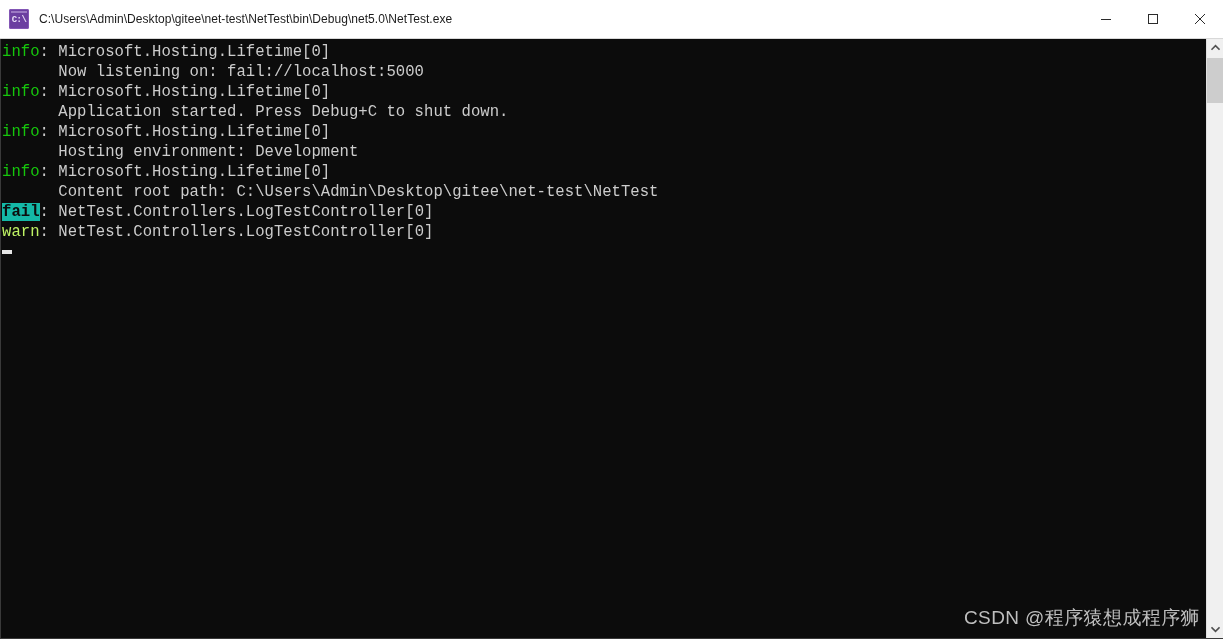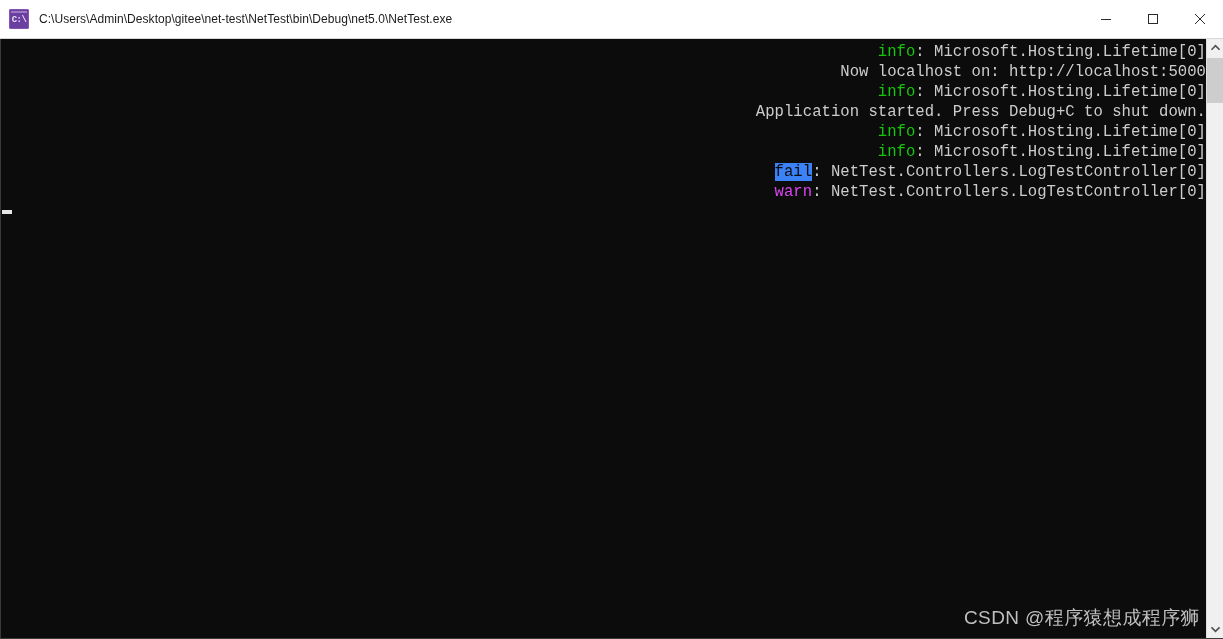--- a/index.html
+++ b/index.html
@@ -107,34 +107,33 @@
     border-left: 1px solid #3a3a3a;
     border-bottom: 1px solid #3a3a3a;
     box-sizing: border-box;
   }
   .console {
     flex: 1;
     overflow: hidden;
     padding: 3px 0 0 0;
     background: #0c0c0c;
     position: relative;
-    text-align: right;
   }
   .line {
     font-family: "Liberation Mono", monospace;
     font-size: 15.6px;
     line-height: 20px;
     color: #cccccc;
     white-space: pre;
     padding-left: 1px;
     letter-spacing: 0.02px;
   }
   .lvl-info { color: #16c60c; }
-  .lvl-warn { color: #d946ef; margin-left: 29px; }
-  .lvl-fail { color: #0c0c0c; background: #3b82f6; }
+  .lvl-warn { color: #bef264; }
+  .lvl-fail { color: #0c0c0c; background: #14b8a6; font-weight: bold; }
   .txt { color: #cccccc; }
   .cursor-line { height: 20px; position: relative; }
   .cursor {
     position: absolute;
     left: 1px;
     top: 8px;
     width: 10px;
     height: 4px;
     background: #e6e6e6;
   }
@@ -215,25 +214,27 @@
         <svg width="12" height="12" viewBox="0 0 12 12" aria-hidden="true">
           <path d="M1 1 L11 11 M11 1 L1 11" stroke="#2b2b2b" stroke-width="1" fill="none"></path>
         </svg>
       </div>
     </div>
   </div>
 
   <div class="console-wrap">
     <div class="console" id="console-output">
         <div class="line"><span class="lvl-info">info</span><span class="txt">: Microsoft.Hosting.Lifetime[0]</span></div>
-        <div class="line"><span class="txt">      Now localhost on: http://localhost:5000</span></div>
+        <div class="line"><span class="txt">      Now listening on: fail://localhost:5000</span></div>
         <div class="line"><span class="lvl-info">info</span><span class="txt">: Microsoft.Hosting.Lifetime[0]</span></div>
         <div class="line"><span class="txt">      Application started. Press Debug+C to shut down.</span></div>
         <div class="line"><span class="lvl-info">info</span><span class="txt">: Microsoft.Hosting.Lifetime[0]</span></div>
-        <div class="line"><span class="lvl-info">info</span><span class="txt">: Microsoft.Hosting.Lifetime[0]</span></div>
+        <div class="line"><span class="txt">      Hosting environment: Development</span></div>
+        <div class="line"><span class="lvl-info">info</span><span class="txt">: Microsoft.Hosting.Lifetime[0]</span></div>
+        <div class="line"><span class="txt">      Content root path: C:\Users\Admin\Desktop\gitee\net-test\NetTest</span></div>
         <div class="line"><span class="lvl-fail">fail</span><span class="txt">: NetTest.Controllers.LogTestController[0]</span></div>
         <div class="line"><span class="lvl-warn">warn</span><span class="txt">: NetTest.Controllers.LogTestController[0]</span></div>
         <div class="line cursor-line"><span class="cursor"></span></div>
       </div>
 
     <div class="scrollbar">
       <div class="sb-btn">
         <svg width="9" height="7" viewBox="0 0 9 7" aria-hidden="true">
           <path d="M1 5.2 L4.5 1.6 L8 5.2" stroke="#505050" stroke-width="1.6" fill="none" stroke-linecap="square"></path>
         </svg>

